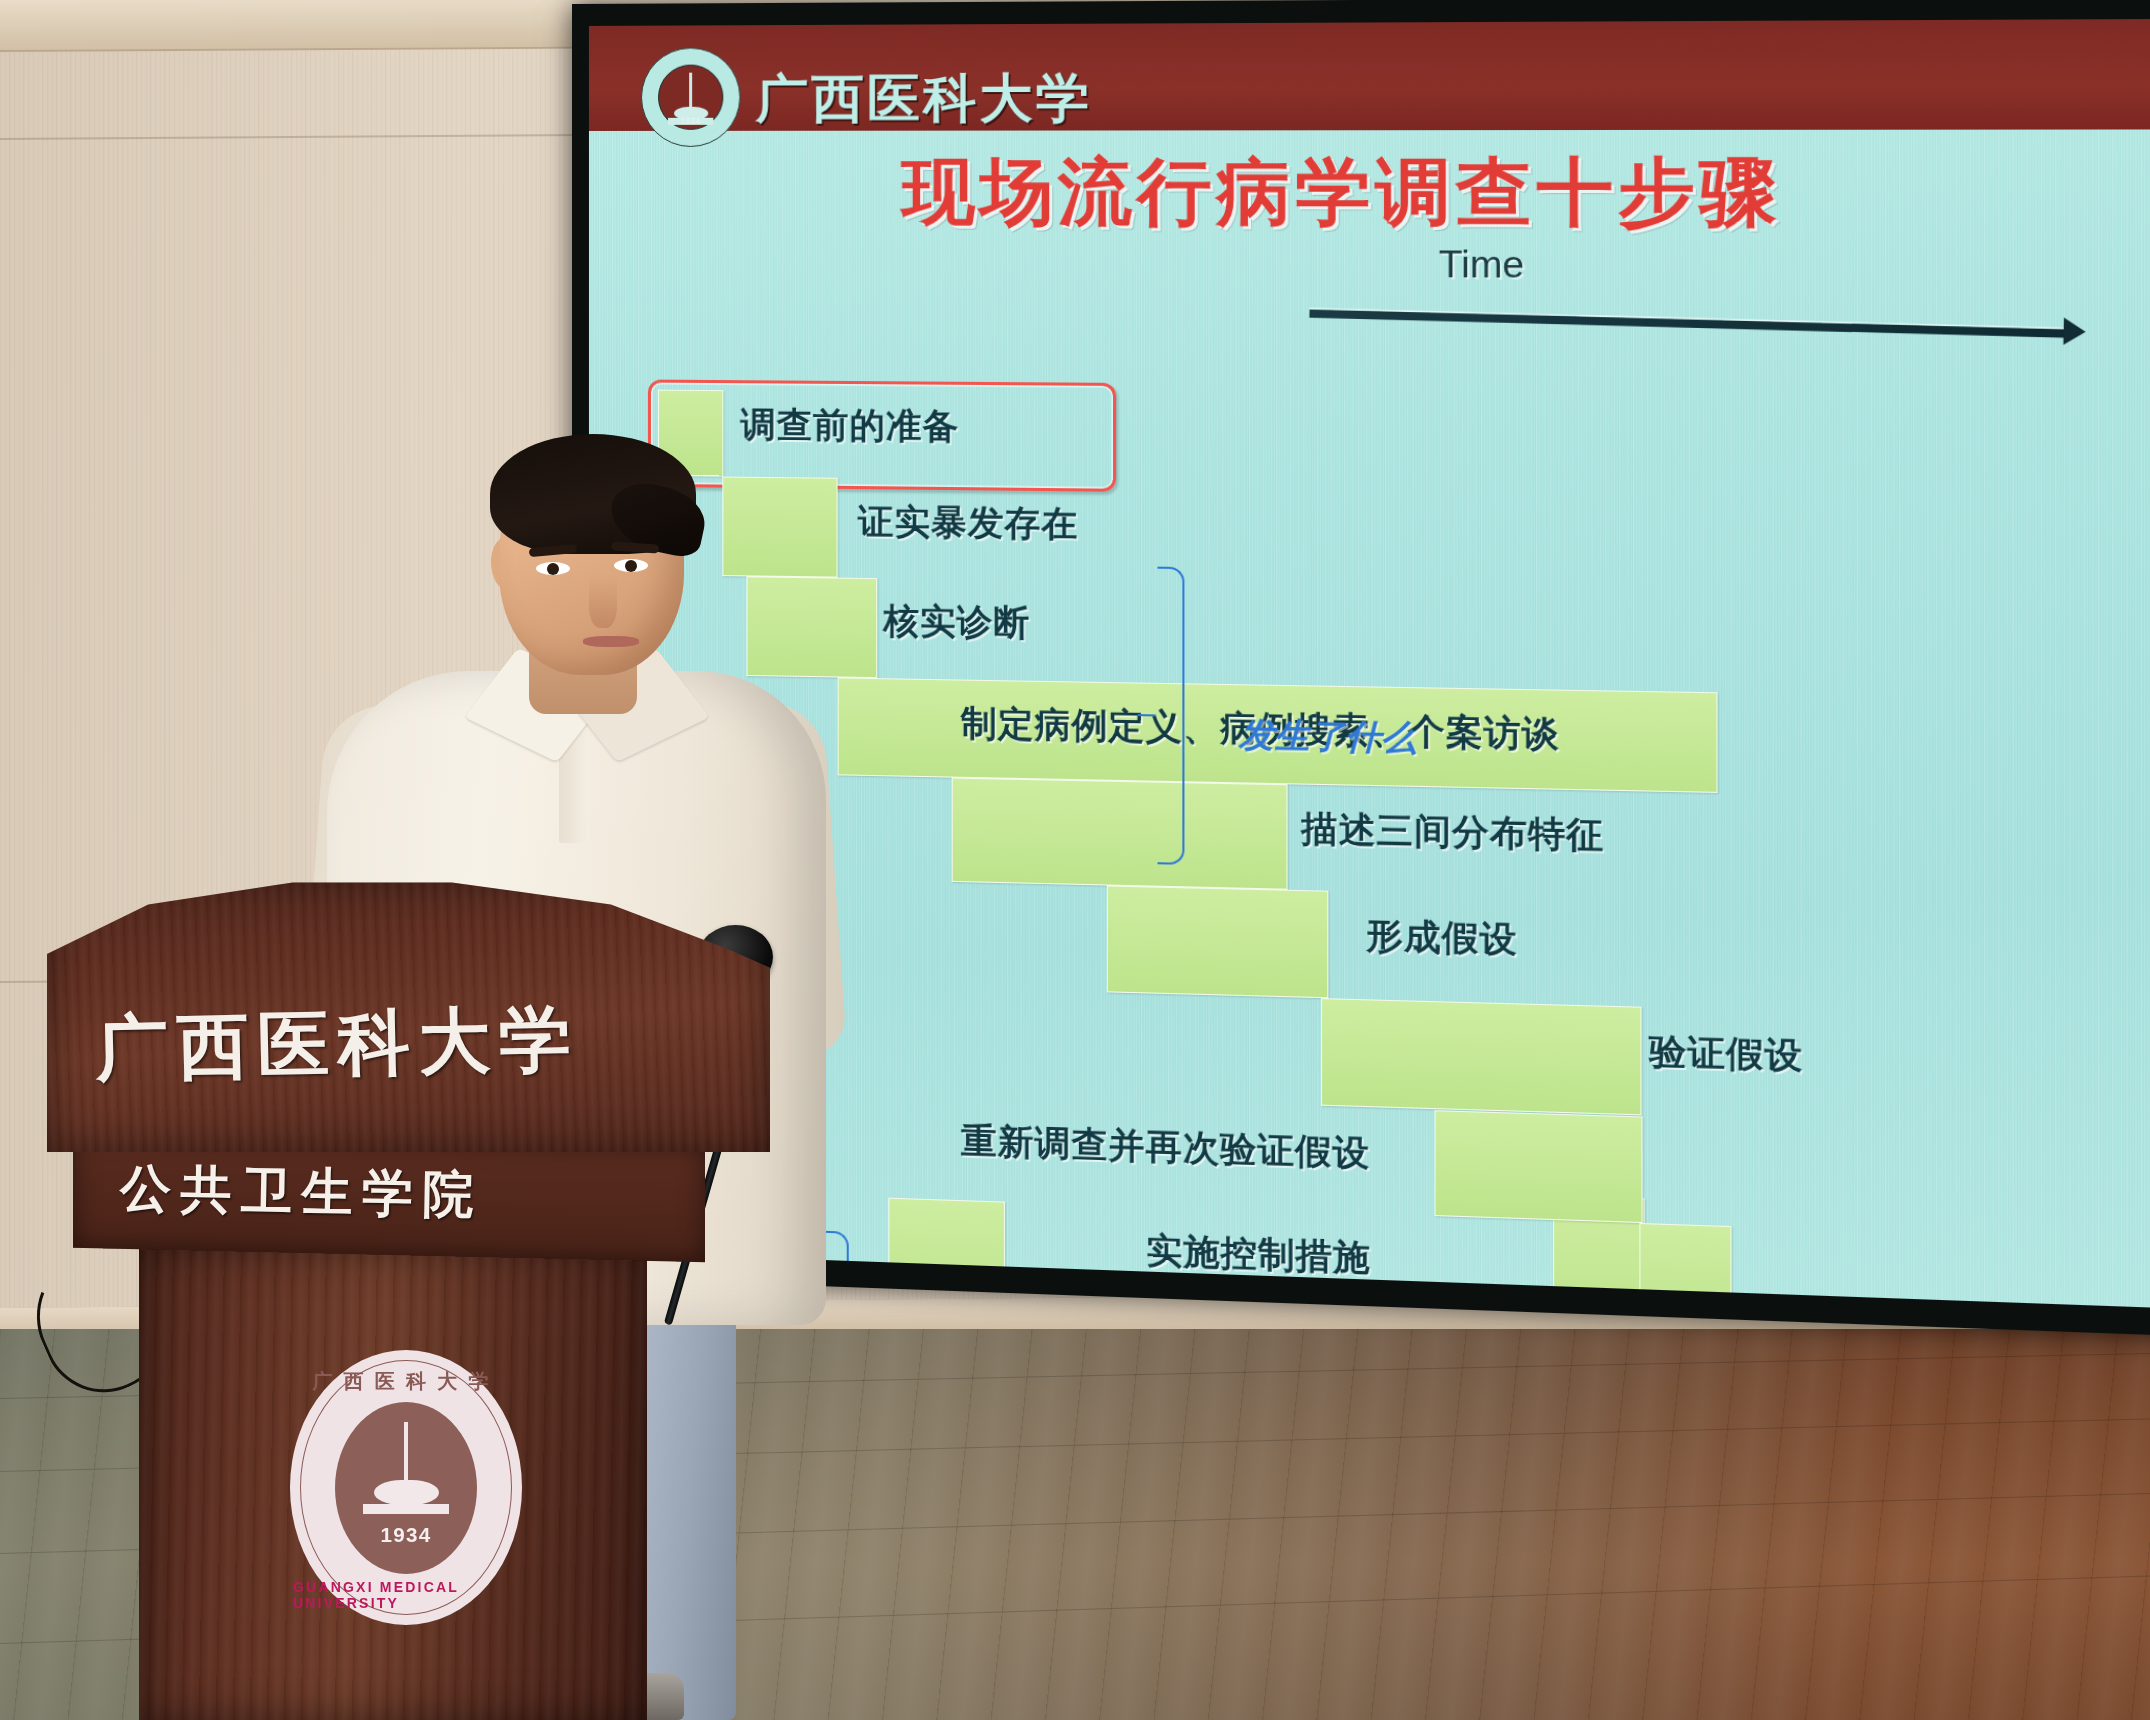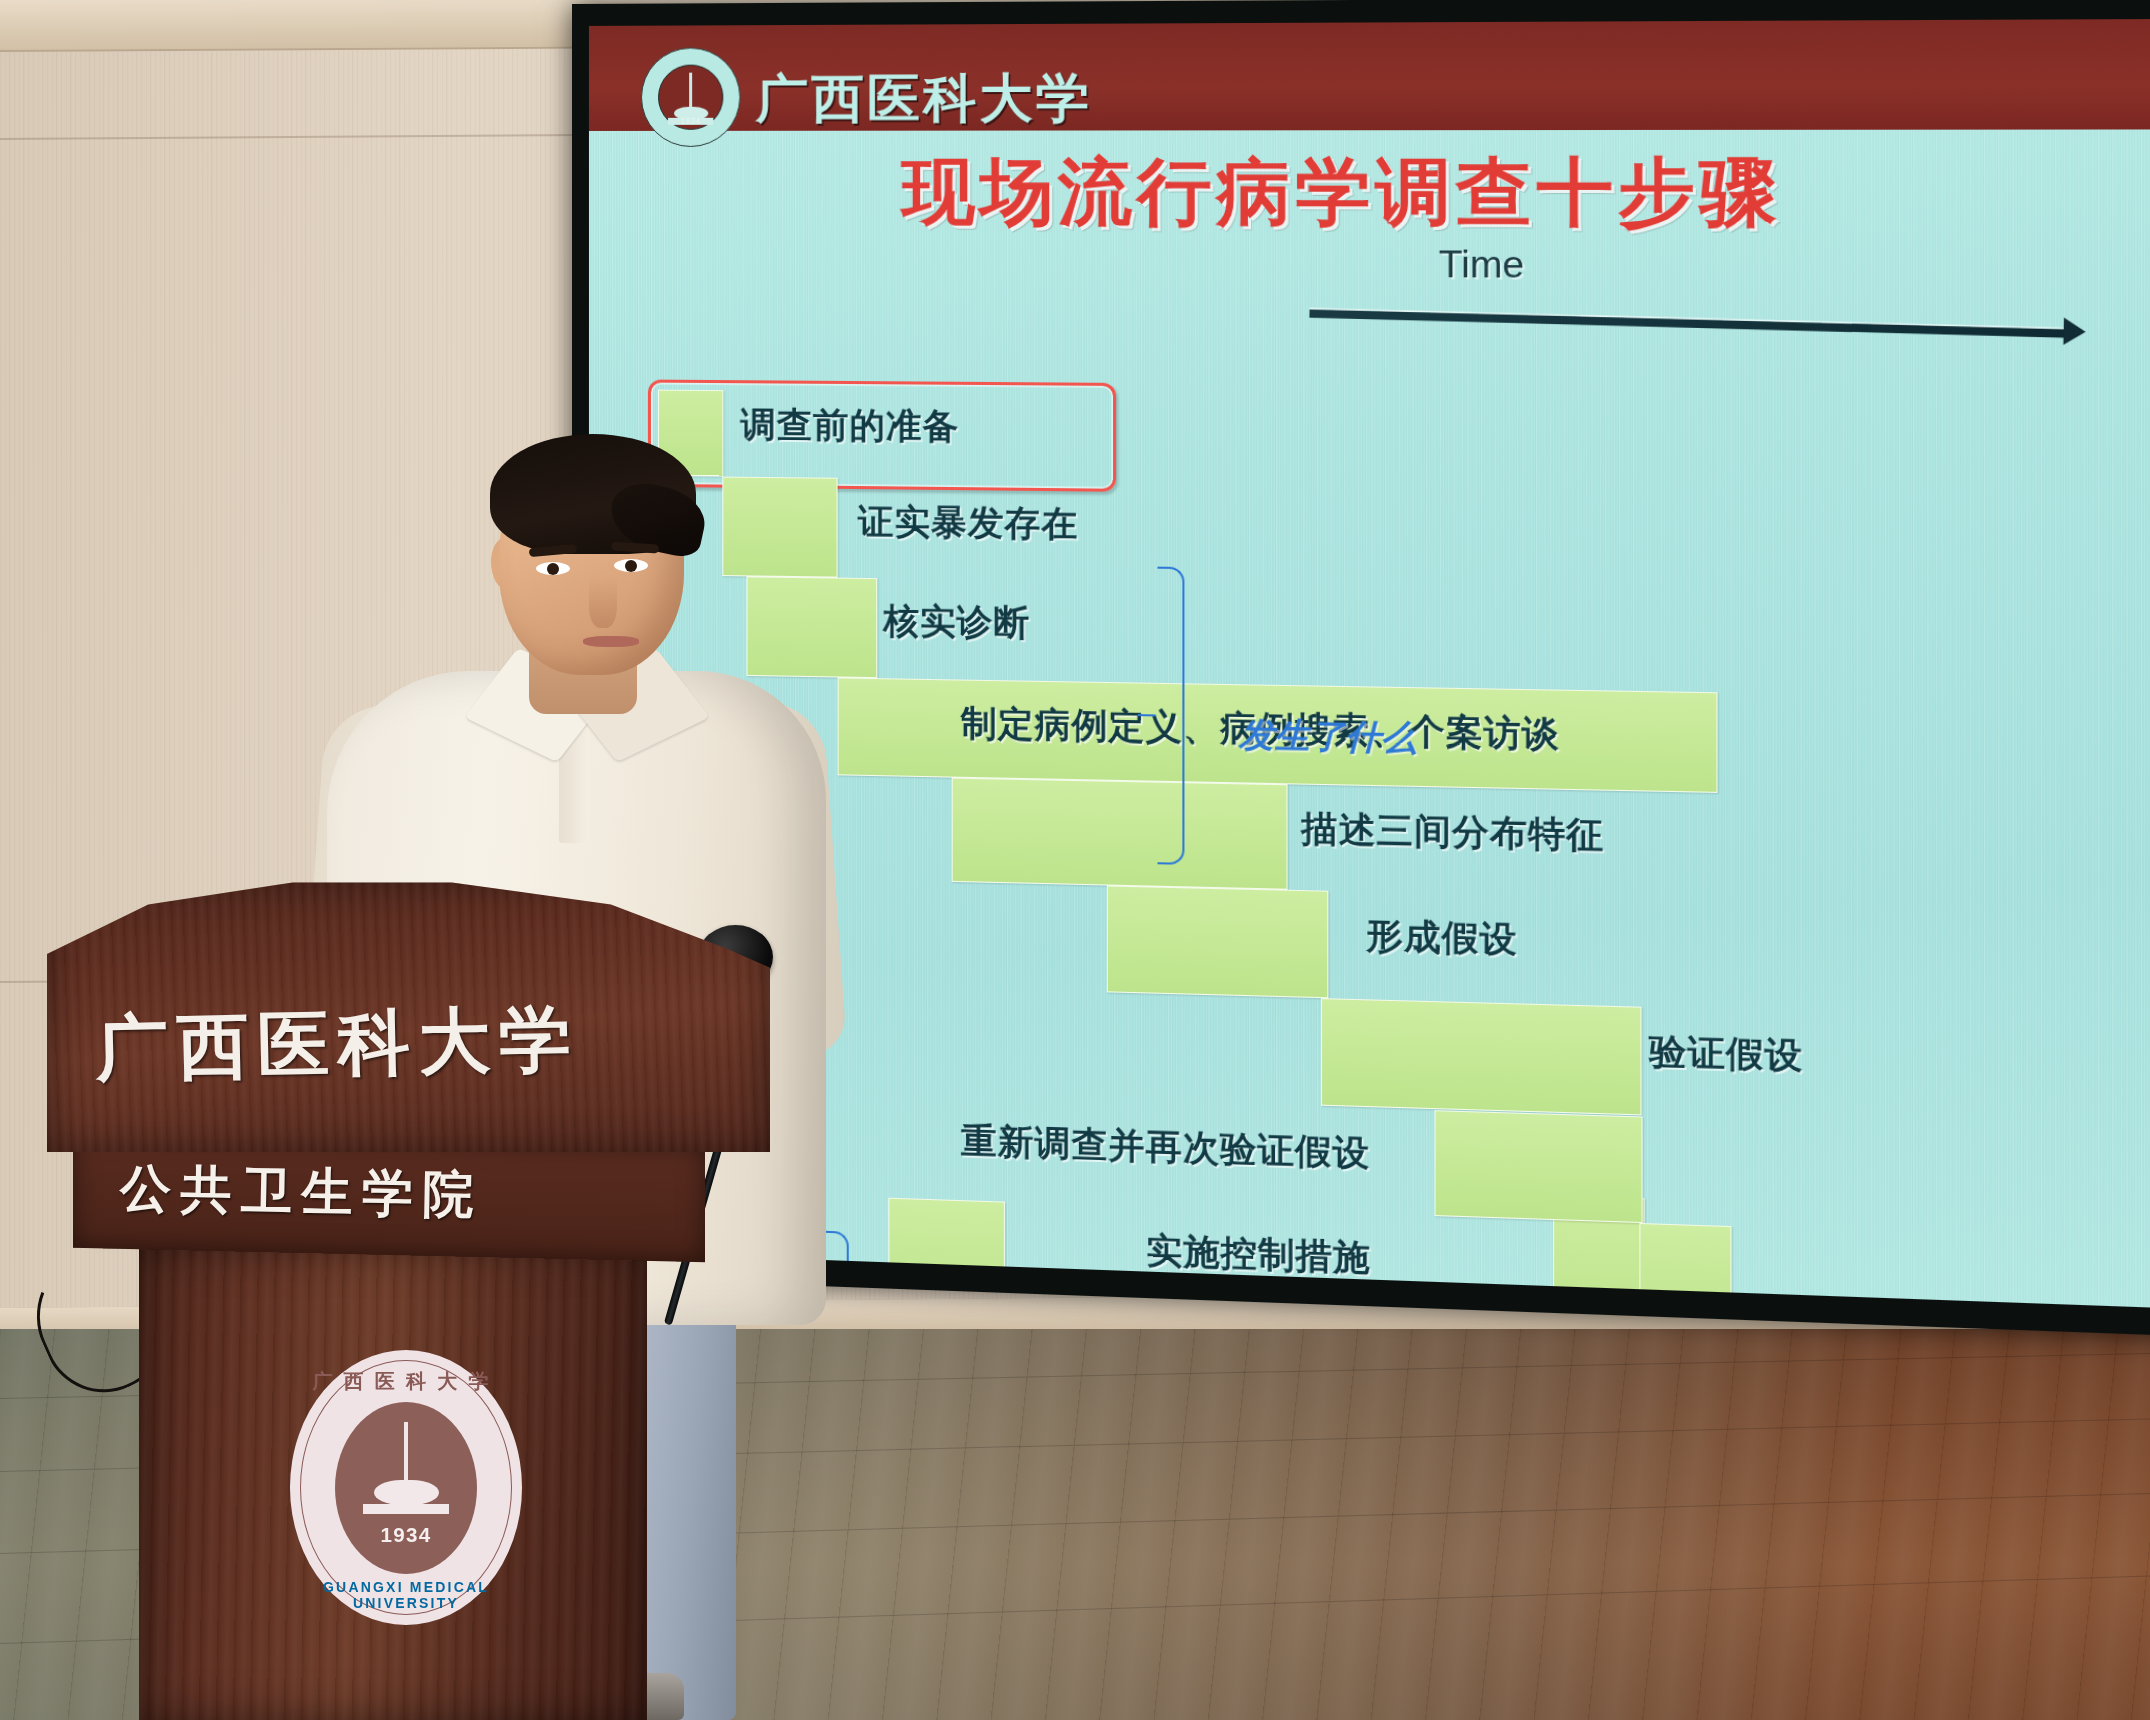--- a/index.html
+++ b/index.html
@@ -206,21 +206,21 @@
   .emblem .base{position:absolute;left:50%;top:102px;width:86px;height:10.3px;margin-left:-43px;background:#f2e8ea;}
   .emblem .yr{
     position:absolute;left:0;right:0;top:121px;text-align:center;color:#f6eff0;
     font-size:20.6px;font-family:"Liberation Sans",sans-serif;font-weight:bold;letter-spacing:1.3px;
   }
   .emblem .cn{
     position:absolute;left:0;right:0;top:14.6px;text-align:center;color:#8a5a56;
     font-size:20px;letter-spacing:11.2px;font-family:"DejaVu Serif",serif;font-weight:bold;
   }
   .emblem .en{
-    position:absolute;left:0;right:0;bottom:11.2px;text-align:center;color:#0369a1;
+    position:absolute;left:0;right:0;bottom:11.2px;text-align:left;color:#be185d;
     font-size:14px;letter-spacing:2.2px;font-family:"Liberation Sans",sans-serif;font-weight:bold;
   }
   .podium-cable{
     position:absolute;left:-8.6px;top:370px;width:142px;height:142px;
     border:3px solid #14100e;border-radius:50% 40% 60% 45%;
     border-top-color:transparent;border-right-color:transparent;
     transform:rotate(-24deg);
   }
 
   

